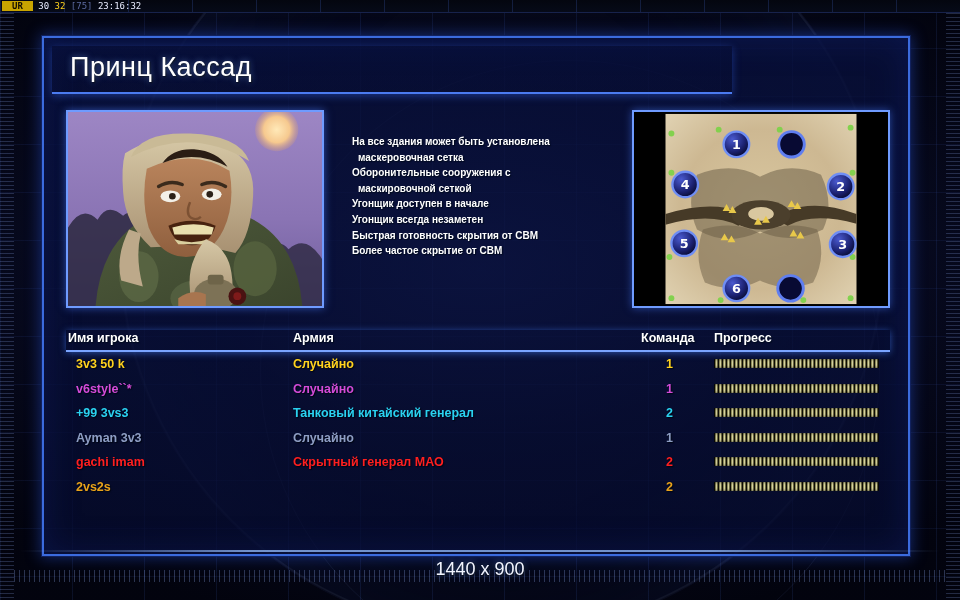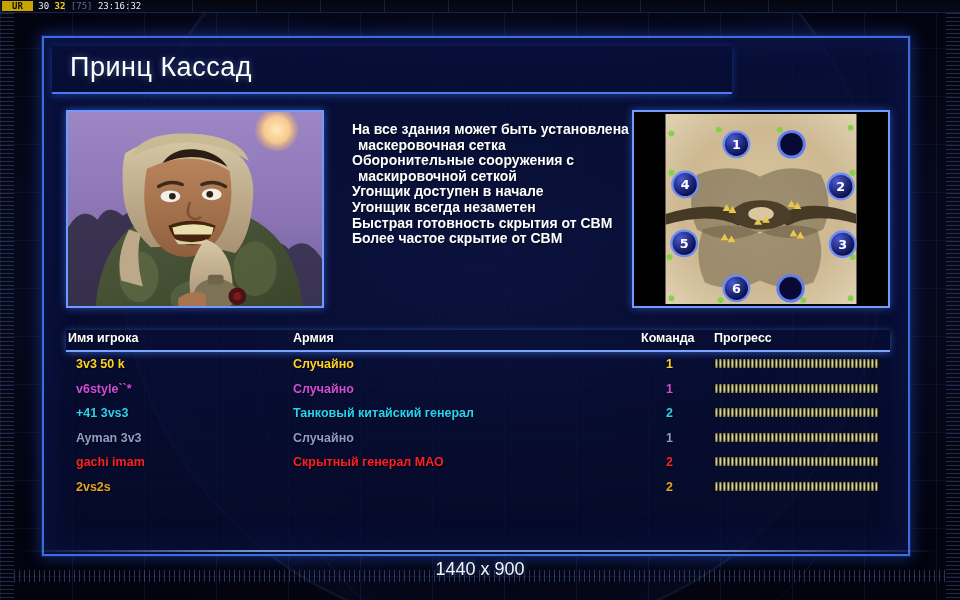--- a/index.html
+++ b/index.html
@@ -62,21 +62,21 @@
     z-index: 40;
   }
   #topbar .cells {
     position: absolute; inset: 0;
     background-image: linear-gradient(to right, rgba(70,110,220,0.22) 1px, transparent 1px);
     background-size: 64px 13px;
   }
   .tb-left { position: absolute; left: 2px; top: 0; white-space: nowrap; z-index: 2;}
   .tb-left .tag { background: #c8a400; color:#120d00; padding: 0 10px; font-weight: bold; }
   .tb-left .w { color:#e8ecff; }
-  .tb-left .y { color:#ffd21e; font-weight: bold;}
+  .tb-left .y { color:#ffd21e; font-weight: normal;}
   .tb-left .dim { color:#5c6aa0; }
   .tb-right { position: absolute; right: 4px; top: 0; color:#e8ecff; letter-spacing:0.5px; z-index:2;margin-top:24px;}
 
   
   .ruler-v {
     position: absolute; top: 13px; width: 14px; height: 587px;
     background:
       repeating-linear-gradient(to bottom,
         rgba(150,180,255,0.40) 0px, rgba(150,180,255,0.40) 1px,
         transparent 1px, transparent 4px);
@@ -138,23 +138,23 @@
     width: 258px; height: 198px;
     border: 2px solid #6f9bff;
     box-shadow: 0 0 8px rgba(70,120,250,0.6);
     overflow: hidden;
     background: #2c2050;
   }
   #portrait svg { display: block; width: 100%; height: 100%; }
 
   
   #desc {
-    position: absolute; left: 286px; top: 12px;
+    position: absolute; left: 286px; top: 24px;
     width: 280px;
-    font-size: 14px; font-weight: bold;
+    font-size: 10px; font-weight: bold;
     color: #ffffff;
     line-height: 15.6px;
     text-shadow: 1px 1px 1px #000a1c;
   }
   #desc .ln { white-space: nowrap; }
   #desc .ind { padding-left: 6px; }
 
   
   #minimap {
     position: absolute; right: 0; top: 0;
@@ -427,21 +427,21 @@
       <span class="cell team" style="color: rgb(255, 210, 30);">1</span>
       <span class="bar"></span>
     </div>
     <div class="row">
       <span class="cell name" style="color: rgb(212, 75, 216);">v6style``*</span>
       <span class="cell army" style="color: rgb(212, 75, 216);">Случайно</span>
       <span class="cell team" style="color: rgb(212, 75, 216);">1</span>
       <span class="bar"></span>
     </div>
     <div class="row">
-      <span class="cell name" style="color: rgb(42, 210, 240);">+41 3vs3</span>
+      <span class="cell name" style="color: rgb(42, 210, 240);">+99 3vs3</span>
       <span class="cell army" style="color: rgb(42, 210, 240);">Танковый китайский генерал</span>
       <span class="cell team" style="color: rgb(42, 210, 240);">2</span>
       <span class="bar"></span>
     </div>
     <div class="row">
       <span class="cell name" style="color: rgb(142, 158, 196);">Ayman 3v3</span>
       <span class="cell army" style="color: rgb(142, 158, 196);">Случайно</span>
       <span class="cell team" style="color: rgb(142, 158, 196);">1</span>
       <span class="bar"></span>
     </div>

